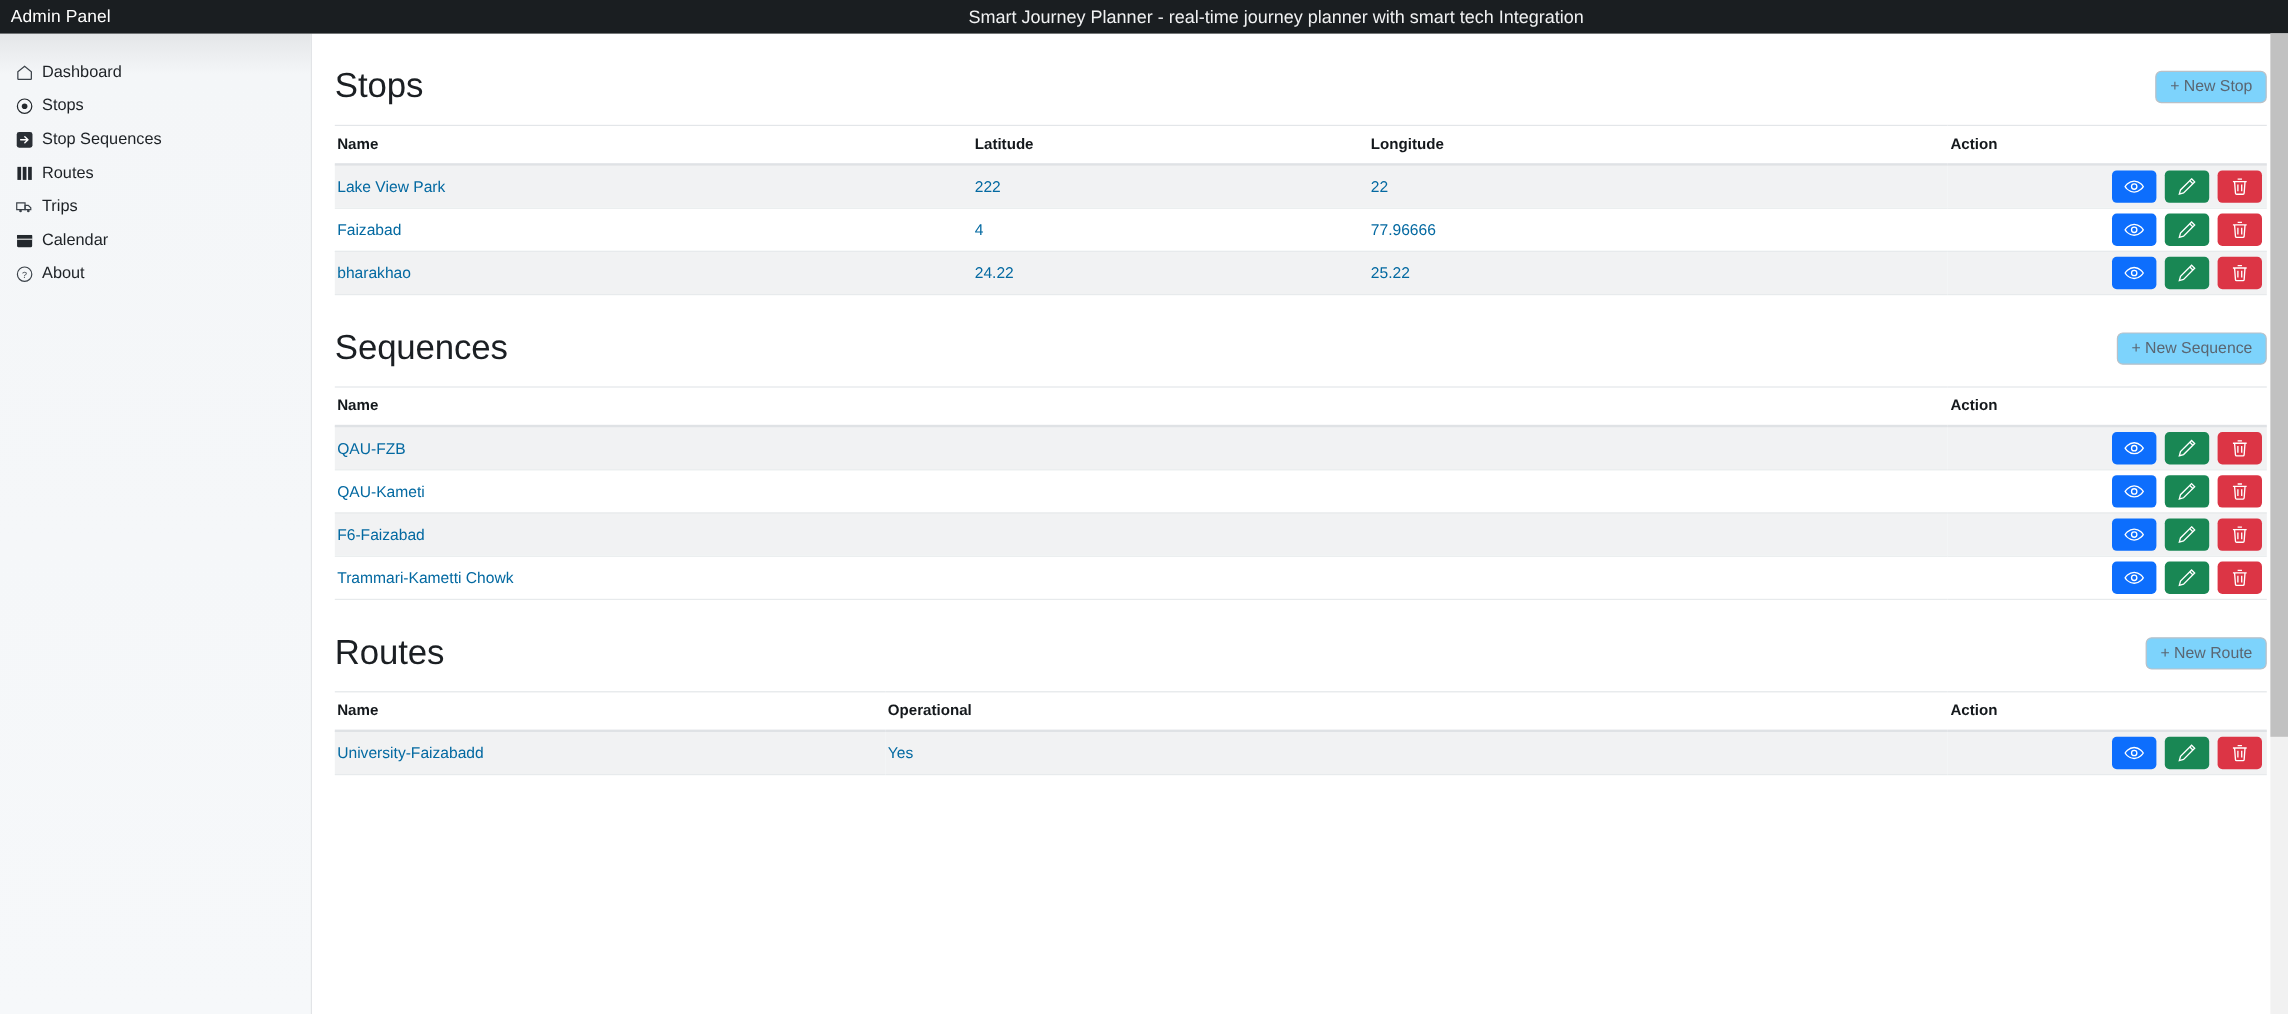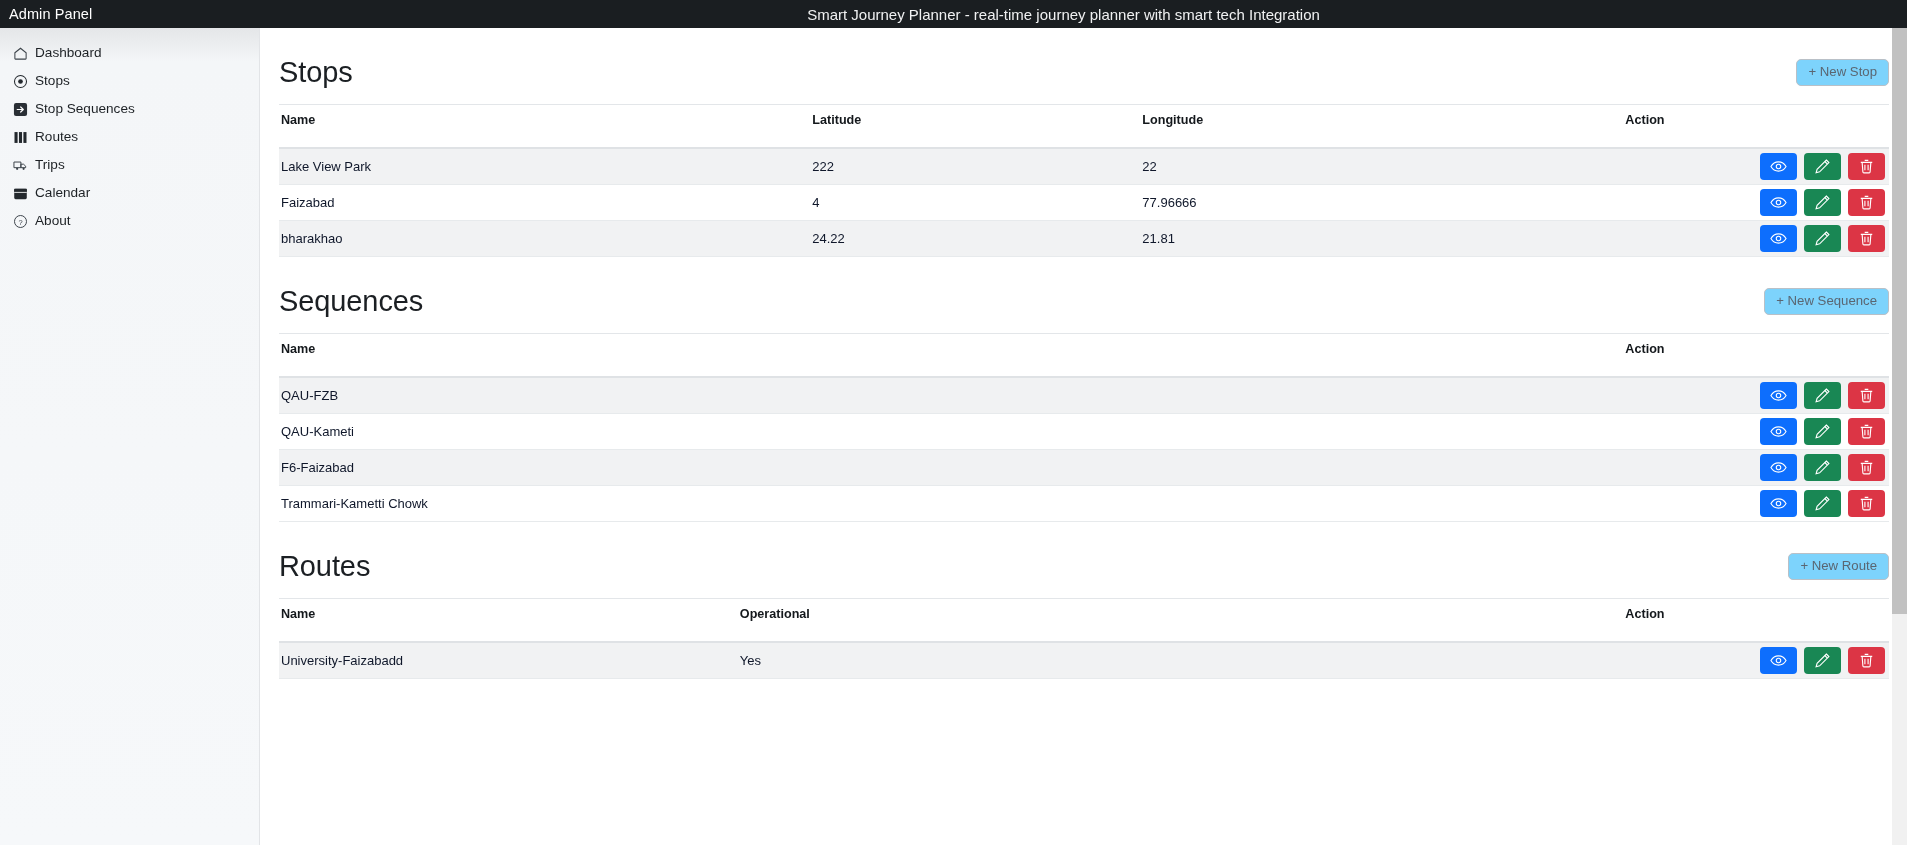--- a/index.html
+++ b/index.html
@@ -43,21 +43,21 @@
   
   .sidebar {
     position: absolute; top: 28px; left: 0;
     width: 260px; height: 817px;
     background: linear-gradient(180deg, #e4e6e8 0%, #f4f6f8 34px, #f6f8fa 100%);
     border-right: 1px solid #e2e4e7;
     padding-top: 18px;
     z-index: 20;
   }
   .nav-item {
-    display: flex; align-items: flex-start;
+    display: flex; align-items: center;
     gap: 7px;
     height: 28px;
     padding-left: 13px;
     font-size: 13.6px;
     color: #1d2125;
     cursor: pointer;
     text-decoration: none;
   }
   .nav-item + .nav-item { margin-top: 0px; }
   .nav-icon {
@@ -111,27 +111,27 @@
     width: 100%;
     border-collapse: collapse;
     margin-top: 11px;
     table-layout: fixed;
   }
   table.data th {
     font-size: 12.6px;
     font-weight: bold;
     color: #14181c;
     text-align: left;
-    padding: 8px 2px 20px;
+    padding: 8px 2px 9px;
     border-bottom: 2px solid #dfe2e5;
     border-top: 1px solid #e3e6e9;
   }
   table.data td {
     font-size: 13px;
-    color: #0f172a;
+    color: #0369a1;
     padding: 0 2px;
     height: 36px;
     vertical-align: middle;
     border-bottom: 1px solid #e7eaec;
   }
   table.data tbody tr:nth-child(odd) { background: #f1f2f3; }
   table.data tbody tr:nth-child(even) { background: #ffffff; }
   th.action-col, td.action-cell { text-align: right; }
 
   .col-name-3 { width: 33%; }
@@ -339,21 +339,21 @@
                         <path d="M2.6 4.1h10.8M6.3 2.2h3.4M3.9 4.1l.7 9.1a.9.9 0 0 0 .9.8h5a.9.9 0 0 0 .9-.8l.7-9.1"></path>
                         <path d="M6.5 6.3v5.3M9.5 6.3v5.3"></path>
                       </svg>
                     </button>
                 </div>
               </td>
             </tr>
             <tr>
               <td>bharakhao</td>
               <td>24.22</td>
-              <td>21.81</td>
+              <td>25.22</td>
               <td class="action-cell">
                 <div class="actions">
                   <button class="act-btn act-view">
                       <svg width="17" height="17" viewBox="0 0 16 16" fill="none" stroke="#fff" stroke-width="1.05">
                         <path d="M.9 8S3.4 3.7 8 3.7 15.1 8 15.1 8 12.6 12.3 8 12.3.9 8 .9 8z"></path>
                         <circle cx="8" cy="8" r="2.1"></circle>
                       </svg>
                     </button>
                   <button class="act-btn act-edit">
                       <svg width="17" height="17" viewBox="0 0 16 16" fill="none" stroke="#fff" stroke-width="1.05">

